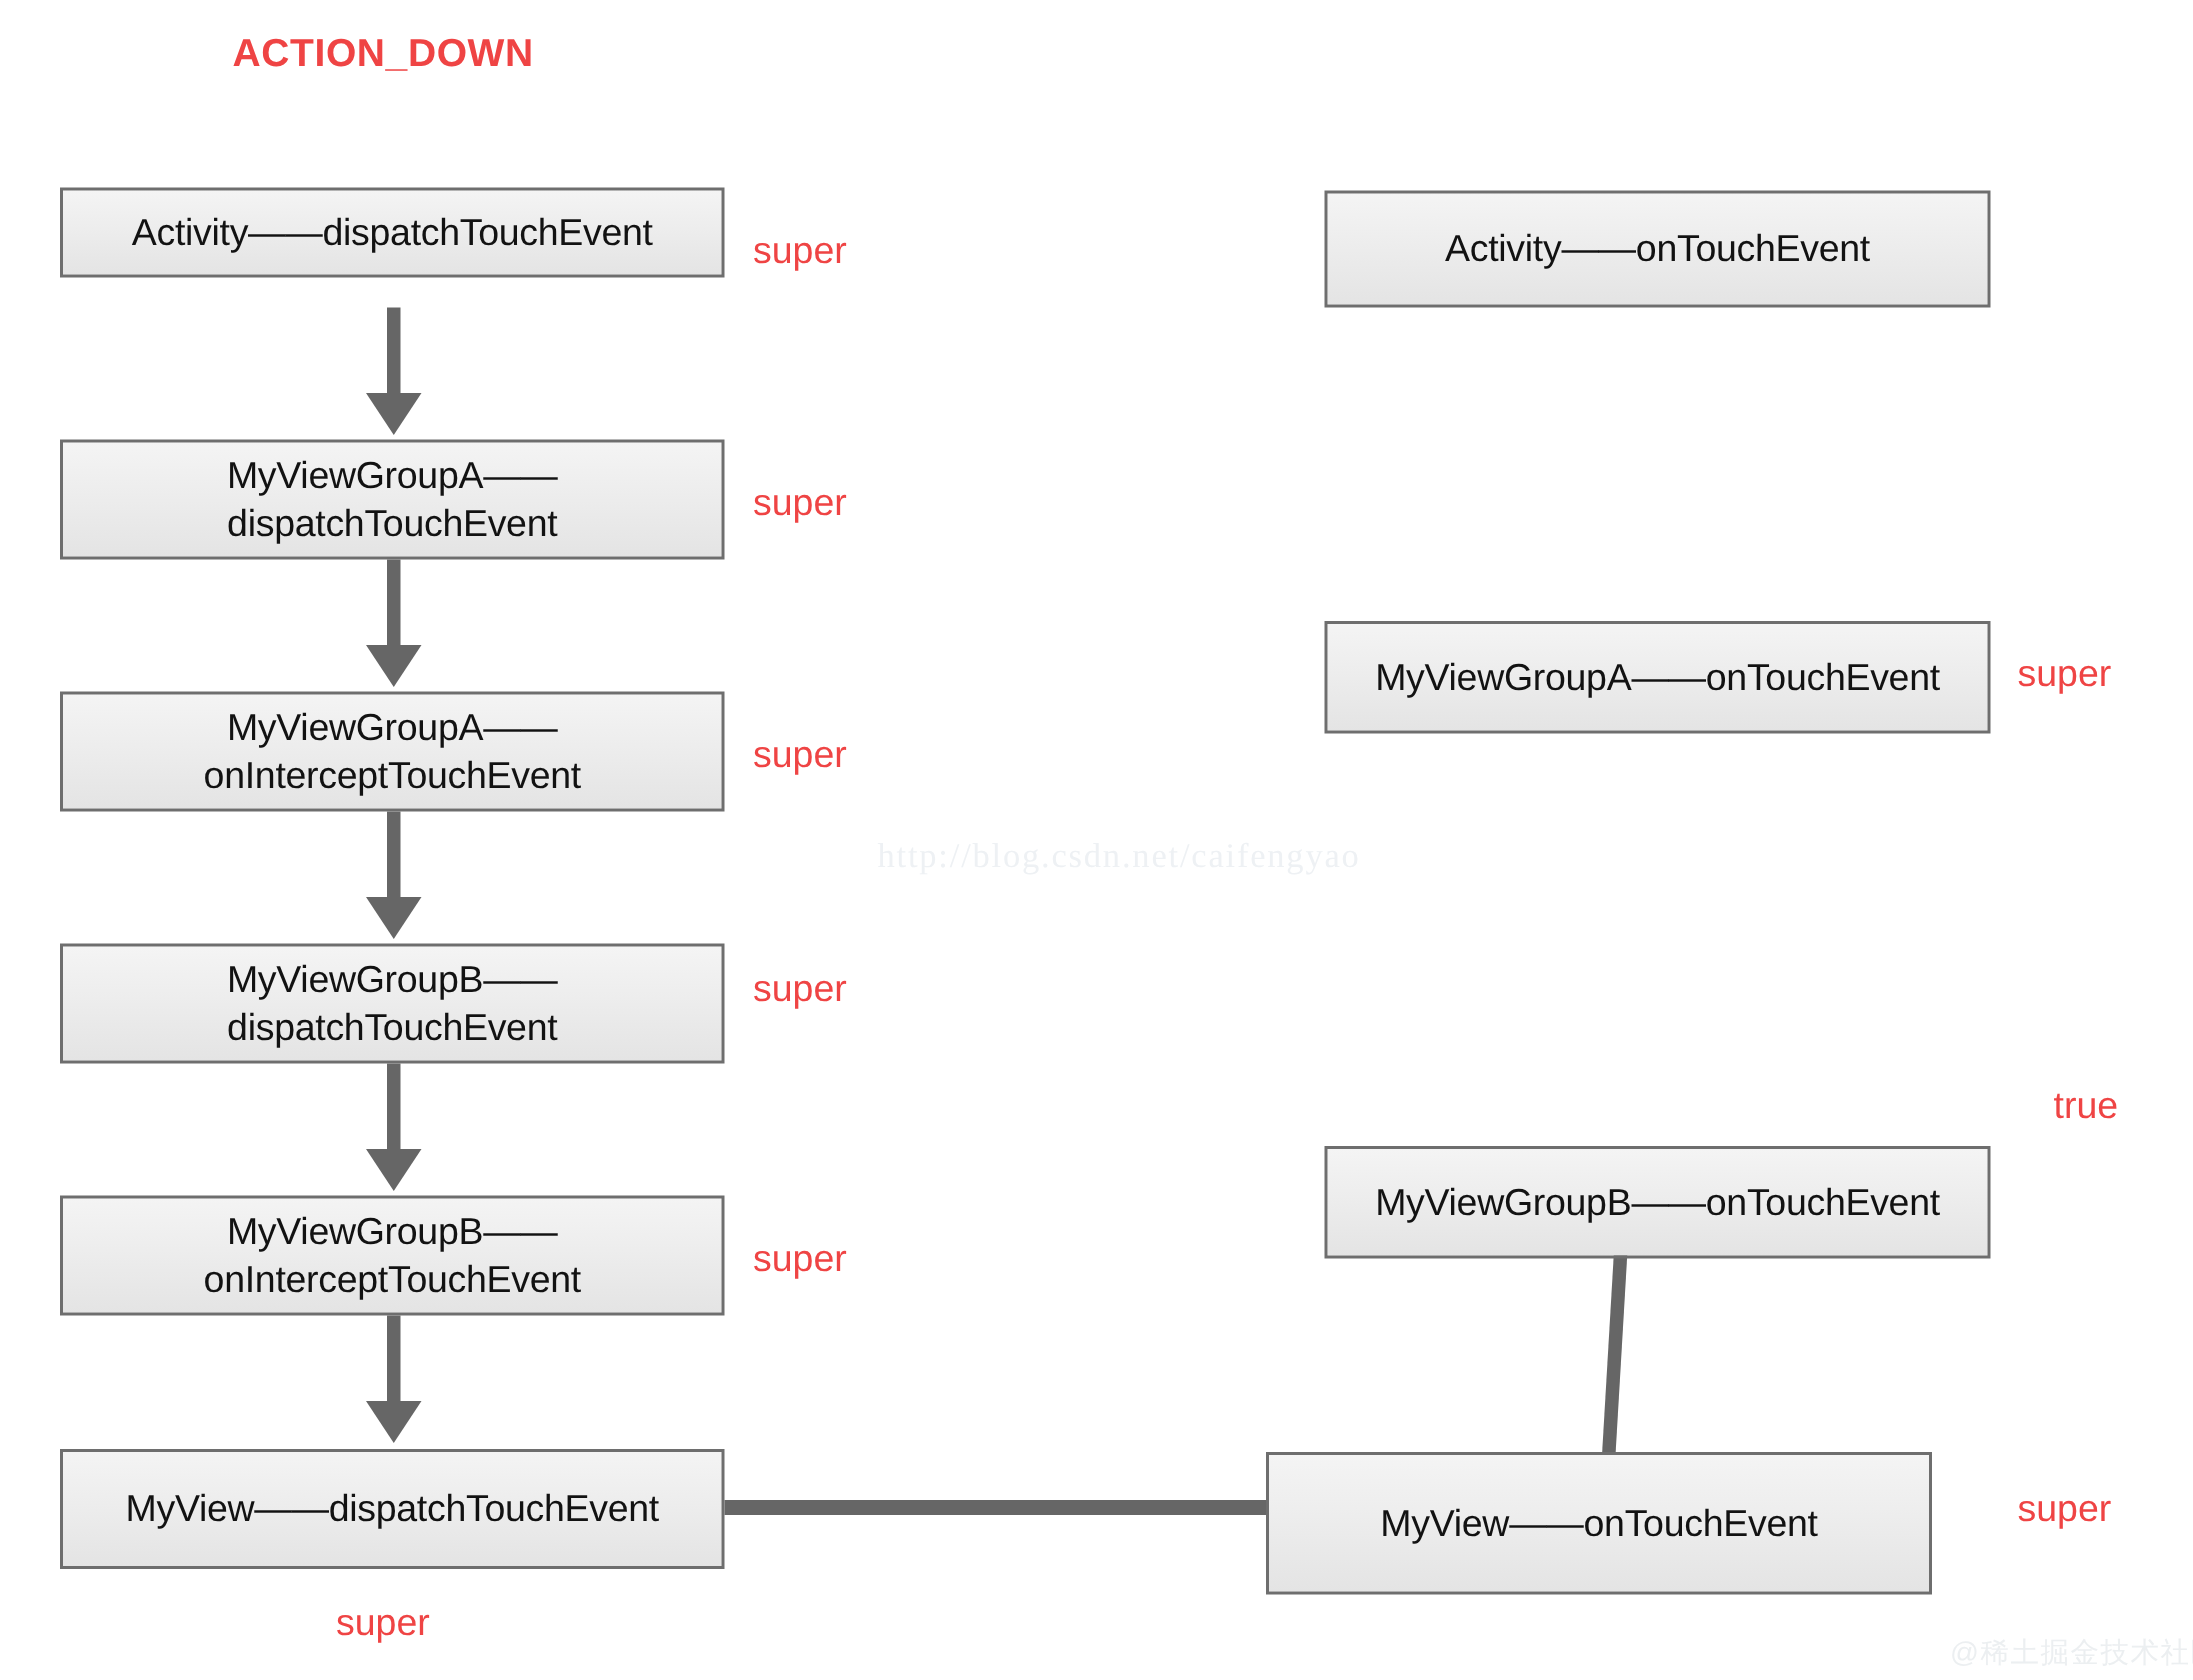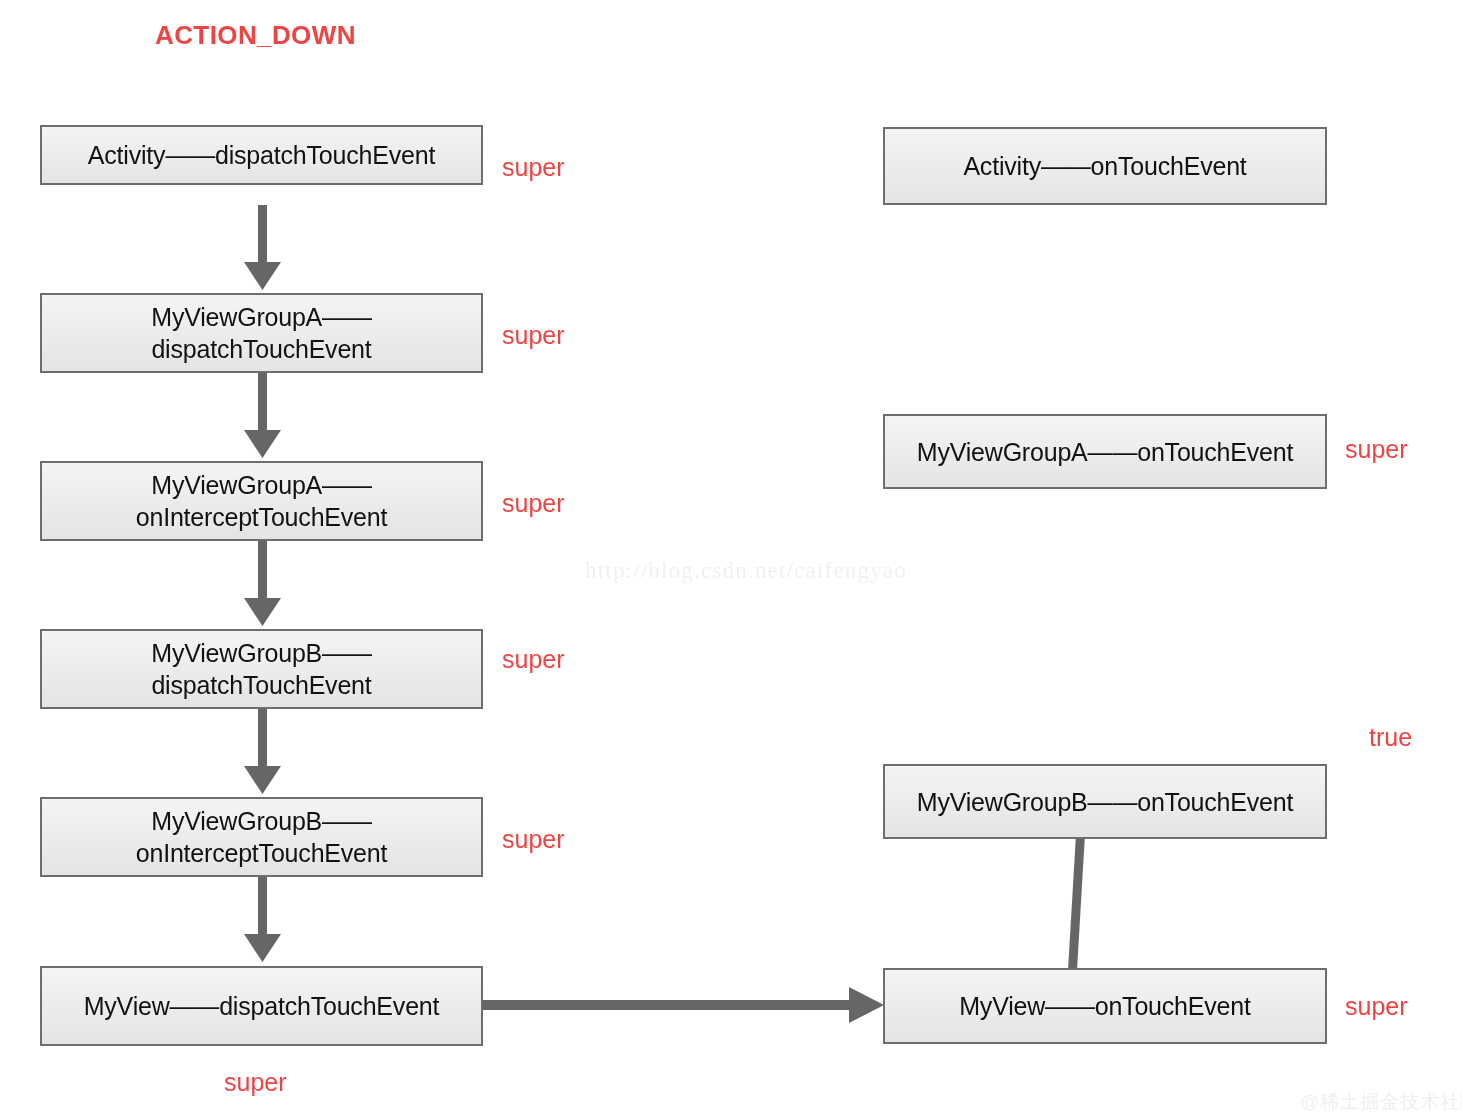--- a/index.html
+++ b/index.html
@@ -164,21 +164,21 @@
   <div class="node" style="left:883px; top:414px; width:444px; height:75px;">
     <span class="node-text">MyViewGroupA——onTouchEvent</span>
   </div>
   <div class="label" style="left:1345px; top:437px;">super</div>
 
   <div class="node" style="left:883px; top:736px; width:444px; height:75px;margin-top:28px;">
     <span class="node-text">MyViewGroupB——onTouchEvent</span>
   </div>
   <div class="label" style="left:1348px; top:725px;margin-left:21px;">true</div>
 
-  <div class="node" style="left:883px; top:968px; width:444px; height:76px;text-align:right;">
+  <div class="node" style="left:844px; top:968px; width:444px; height:95px;text-align:right;">
     <span class="node-text">MyView——onTouchEvent</span>
   </div>
   <div class="label" style="left:1345px; top:994px;">super</div>
 
   <div class="watermark-url" style="left:585px; top:558px;">http://blog.csdn.net/caifengyao</div>
 
   <div class="watermark-brand" style="left:1300px; top:1089px;">@稀土掘金技术社区</div>
 
 </div>
 

